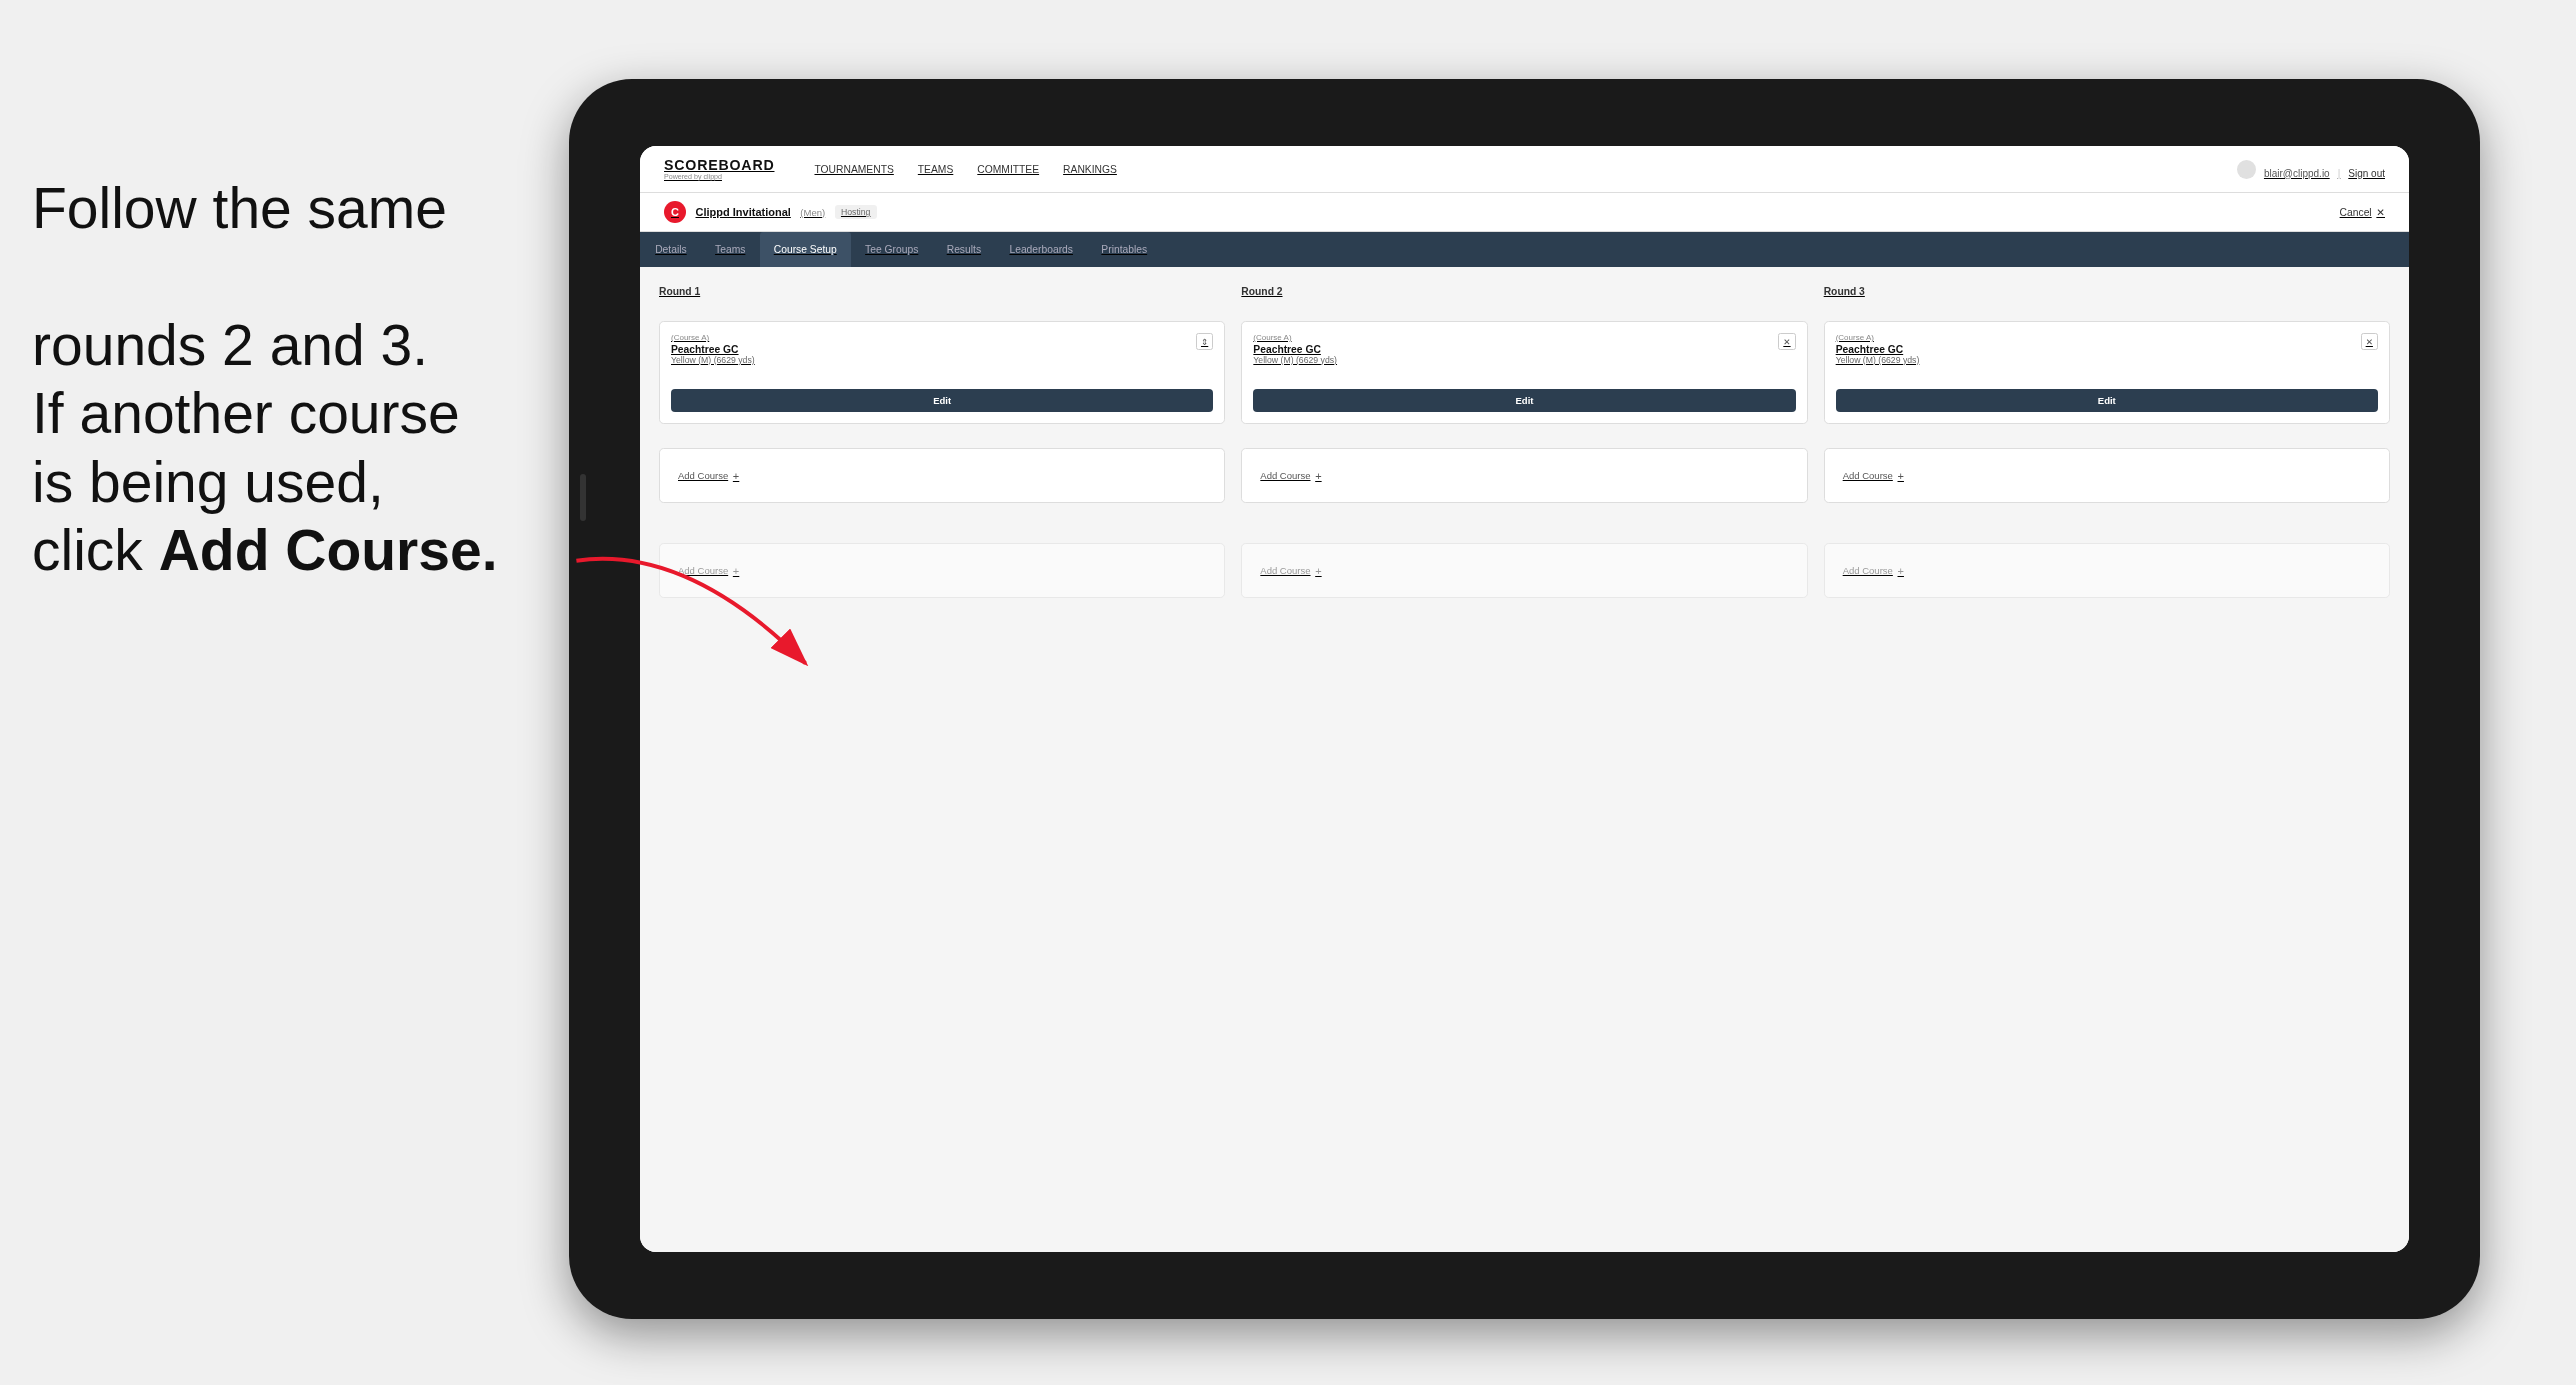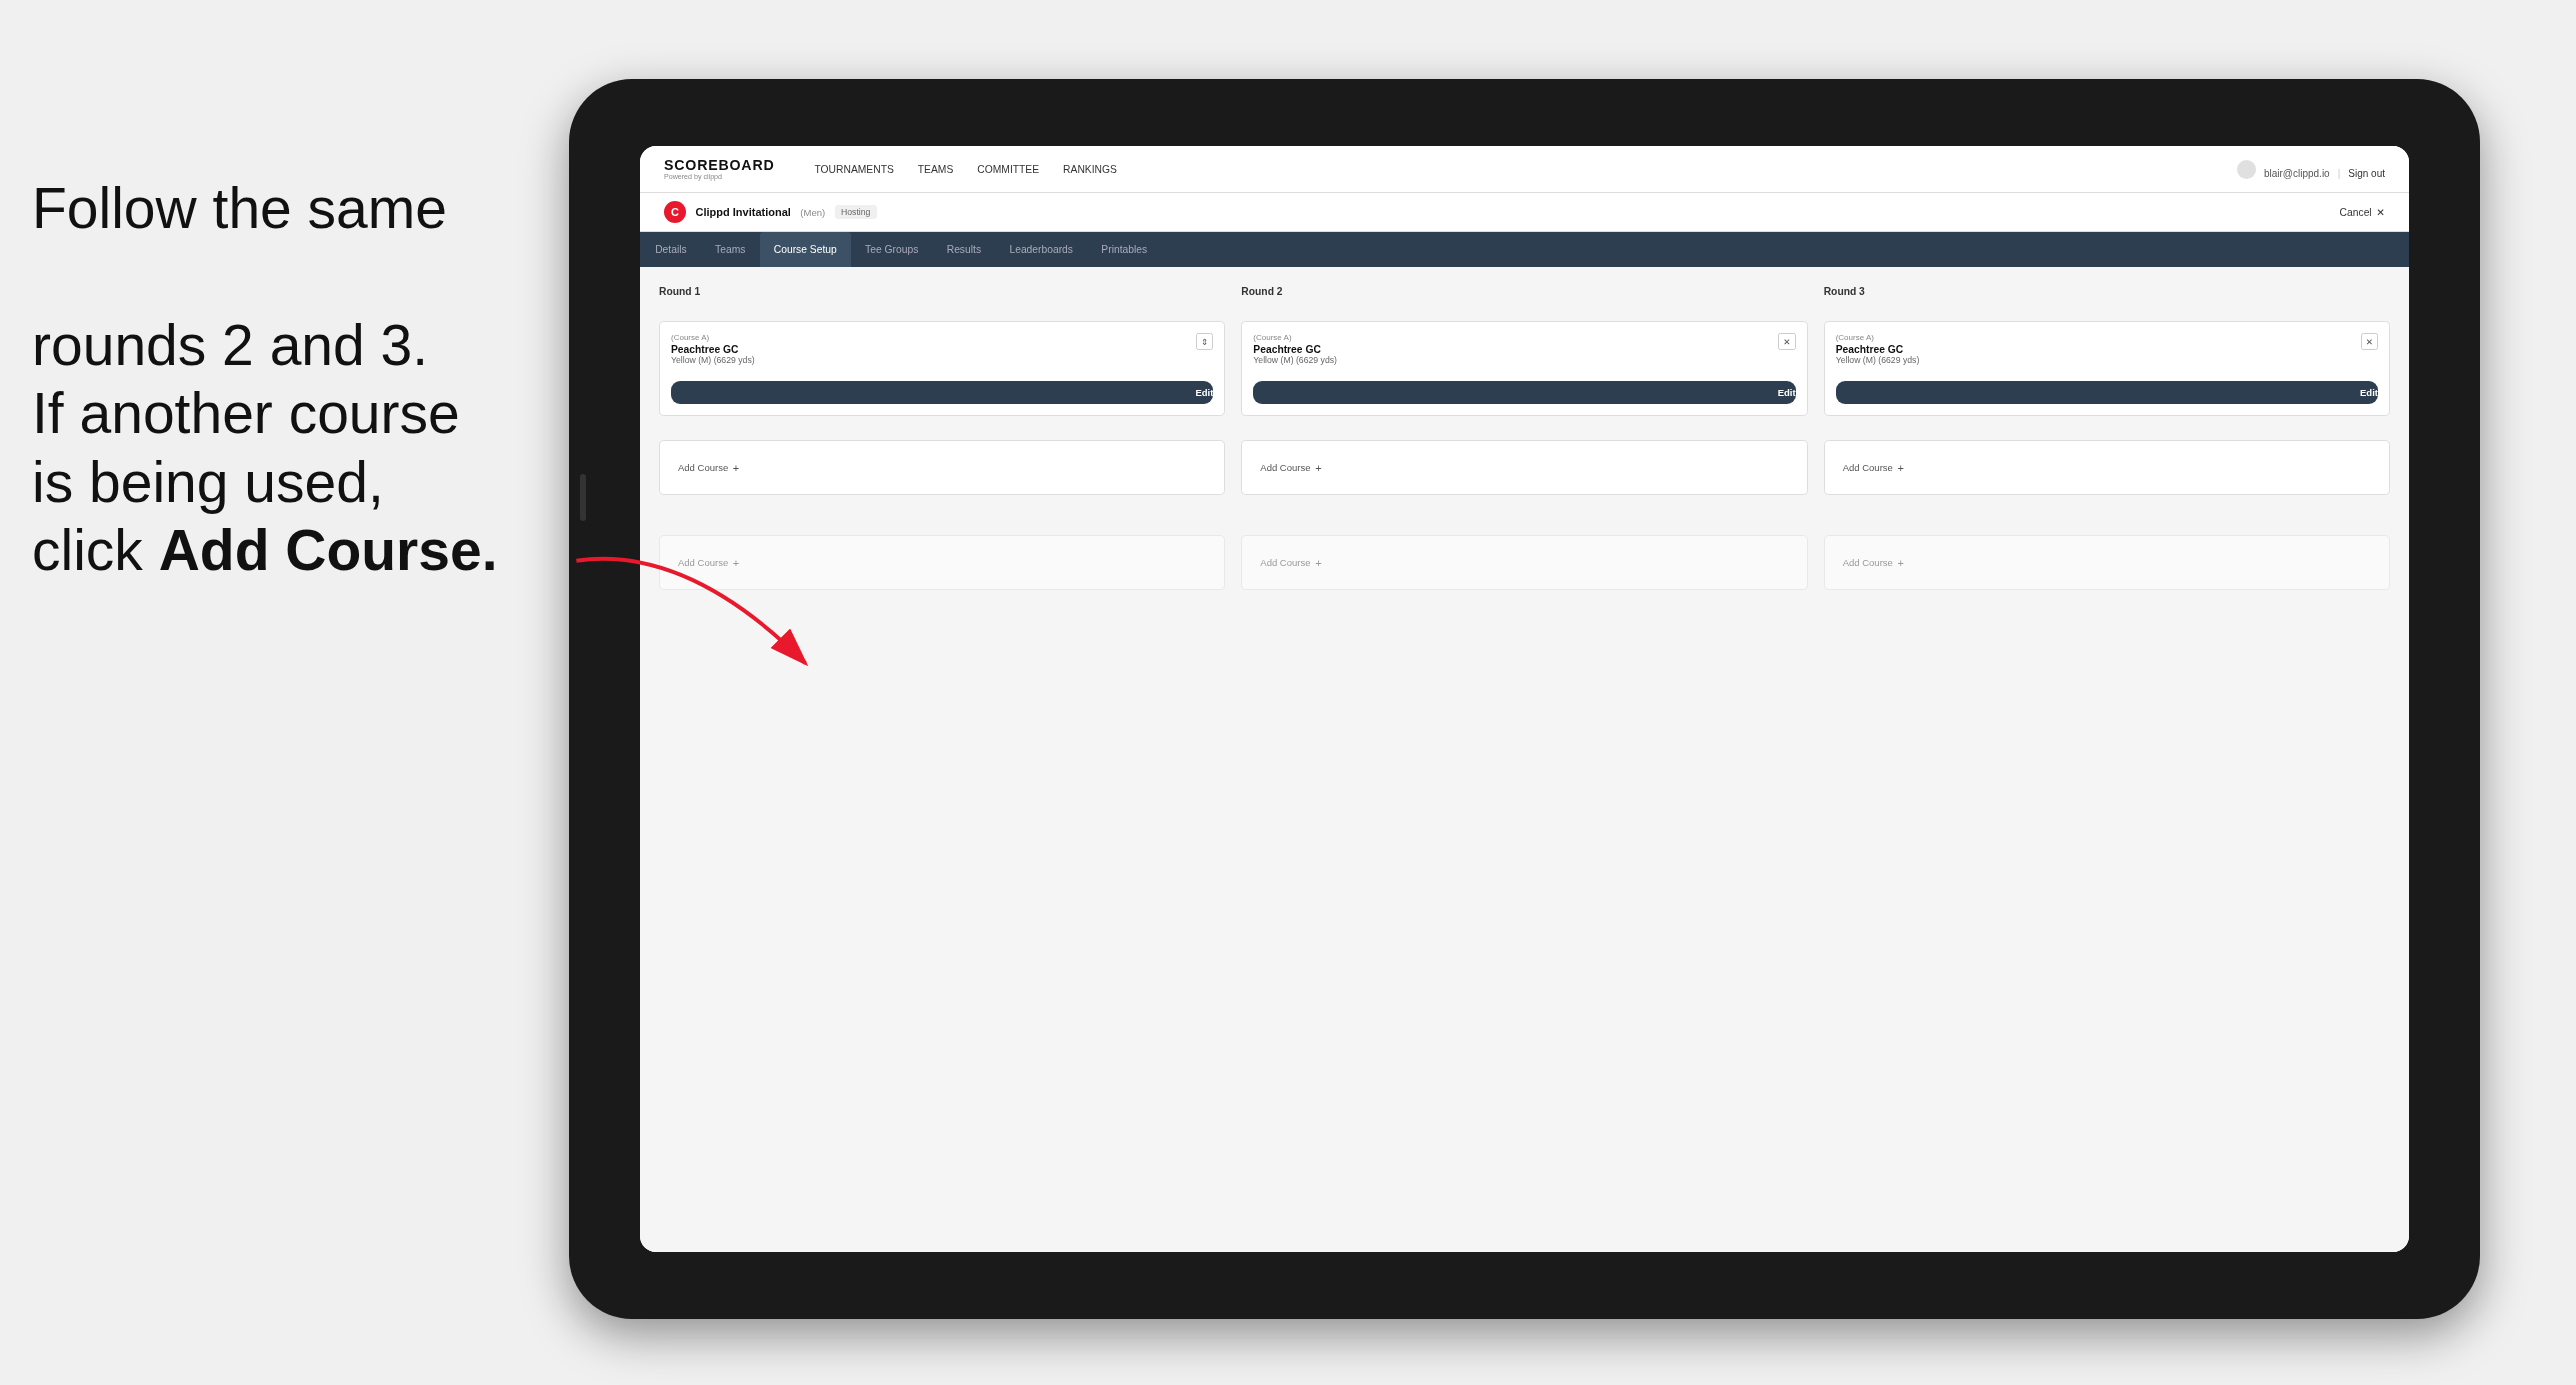--- a/index.html
+++ b/index.html
@@ -43,20 +43,21 @@
     }
 
     .tablet-screen {
       width: 1769px;
       height: 1106px;
       background: #fff;
       border-radius: 16px;
       overflow: hidden;
       display: flex;
       flex-direction: column;
+      text-decoration: underline;
     }
 
     
     .top-nav {
       background: #fff;
       border-bottom: 0.8px solid #ddd;
       padding: 0 24px;
       height: 47px;
       display: flex;
       align-items: center;
@@ -267,28 +268,28 @@
       justify-content: center;
       cursor: pointer;
       font-size: 8.7px;
       color: #555;
     }
 
     .edit-btn {
       background: #2c3e50;
       color: #fff;
       border: none;
-      border-radius: 9px;
+      border-radius: 4px;
       padding: 6.3px 0;
       width: 100%;
       font-size: 9.5px;
       font-weight: 600;
       cursor: pointer;
-      margin-top: 16px;
-      text-align: right;
+      margin-top: 24px;
+      text-align: center;
     }
 
     .add-course-card {
       background: #fff;
       border: 0.8px solid #ddd;
       border-radius: 4.7px;
       padding: 18px;
       margin-bottom: 24px;
       display: flex;
       align-items: center;

